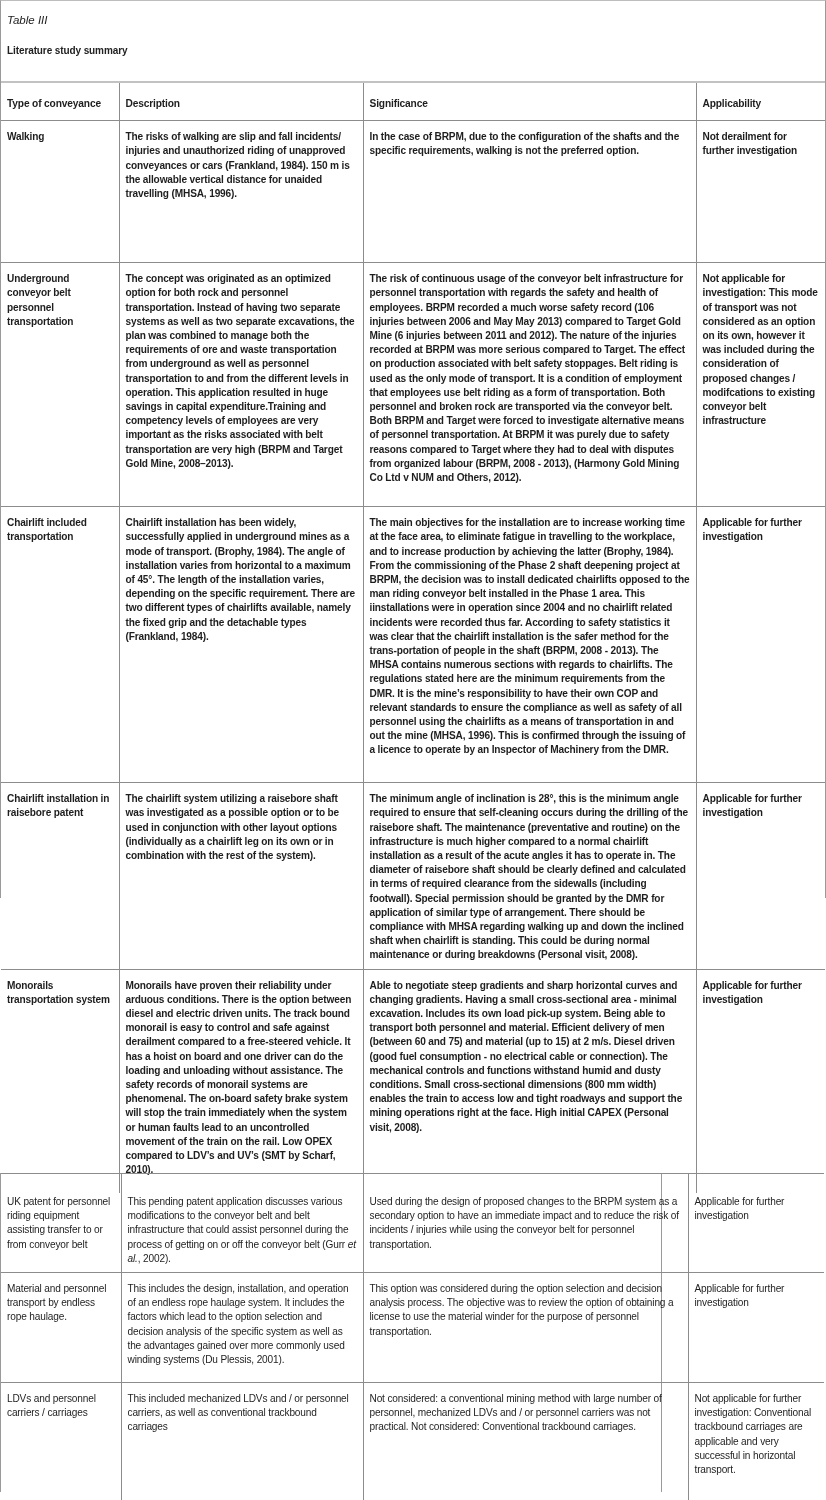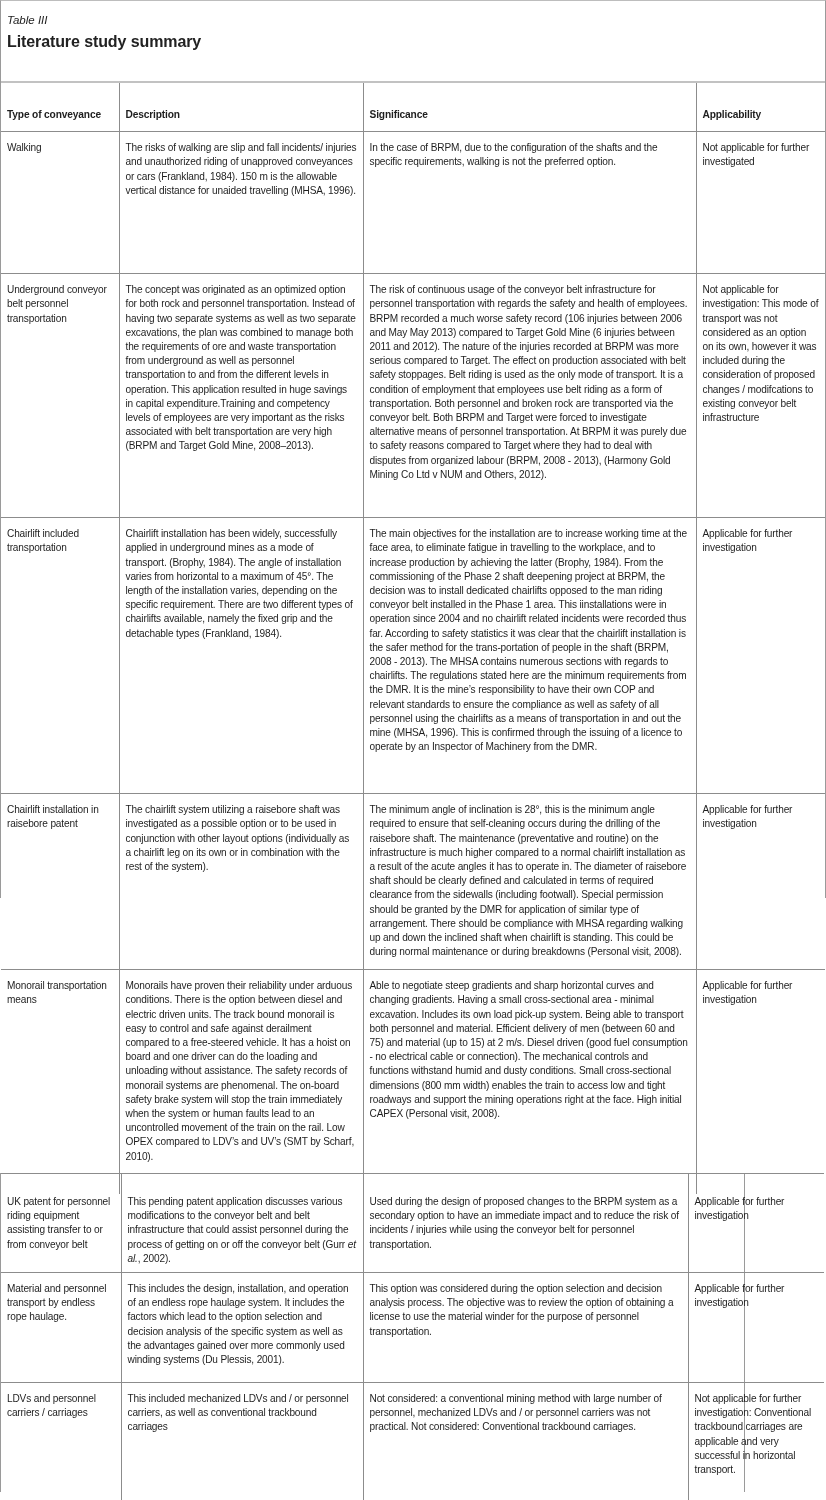--- a/index.html
+++ b/index.html
@@ -3,36 +3,36 @@
   <meta charset="utf-8">
   <style>
     html, body { margin: 0; padding: 0; background: #ffffff; }
     body {
       width: 826px; height: 1500px; position: relative; overflow: hidden;
       font-family: "Liberation Sans", sans-serif; color: #1a1a1a;
     }
     .block { position: absolute; left: 0; box-sizing: border-box; }
     #top-block { top: 0; width: 826px; height: 898px;
       border-left: 1px solid #9a9a9a; border-right: 1px solid #9a9a9a; border-top: 1px solid #bdbdbd; }
-    #bottom-block { top: 1173px; width: 745px; height: 319px;
+    #bottom-block { top: 1173px; width: 662px; height: 319px;
       border-left: 1px solid #9a9a9a; border-right: 1px solid #9a9a9a; }
     .caption-label { position: absolute; left: 6px; top: 13px; font-size: 11.5px; font-style: italic; color: #222; }
-    .caption-title { position: absolute; left: 6px; top: 32px; font-size: 16px; font-weight: bold; color: #222; letter-spacing: -0.1px; }
+    .caption-title { position: absolute; left: 6px; top: 44px; font-size: 10px; font-weight: bold; color: #222; letter-spacing: -0.1px; }
     table { border-collapse: collapse; table-layout: fixed; position: absolute; left: 0; }
     td, th {
       font-size: 10.1px; line-height: 14.2px; vertical-align: top; text-align: left;
       padding: 9px 6px 6px 6px; box-sizing: border-box; letter-spacing: -0.15px;
       border-left: 1px solid #8c8c8c; color: #1e1e1e; white-space: normal;
     }
     td:first-child, th:first-child { border-left: none; }
-    th { font-weight: bold; font-size: 10.2px; padding-top: 25px; padding-bottom: 9px; }
+    th { font-weight: bold; font-size: 10.2px; padding-top: 14px; padding-bottom: 9px; }
     #top-table { top: 80px; width: 824px; border-top: 2px solid #c2c2c2; }
     #top-table tr.head { height: 34px; }
     #top-table tr.head th { border-bottom: 1px solid #8c8c8c; }
-    #top-table tr.row { border-bottom: 1px solid #8c8c8c; }
+    #top-table tr.row { border-bottom: 1px solid #8c8c8c; font-weight: bold; }
     #top-table tr.row.last { border-bottom: none; }
     #bottom-table { top: 0; width: 823px; border-top: 1px solid #8c8c8c; }
     #bottom-table tr.row { border-bottom: 1px solid #8c8c8c; }
     #bottom-table tr.row.first td { padding-top: 21px; }
     em.cite { font-style: italic; }
   </style>
 </head>
 <body>
 
 <div id="top-block" class="block">
@@ -50,42 +50,42 @@
         <tr class="head">
       <th>Type of conveyance</th>
       <th>Description</th>
       <th>Significance</th>
       <th>Applicability</th>
     </tr>
     <tr class="row" style="height:142px">
       <td>Walking</td>
       <td>The risks of walking are slip and fall incidents/ injuries and unauthorized riding of unapproved conveyances or cars (Frankland, 1984). 150 m is the allowable vertical distance for unaided travelling (MHSA, 1996).</td>
       <td>In the case of BRPM, due to the configuration of the shafts and the specific requirements, walking is not the preferred option.</td>
-      <td>Not applicable for further investigated</td>
+      <td>Not derailment for further investigation</td>
     </tr>
     <tr class="row" style="height:244px">
       <td>Underground conveyor belt personnel transportation</td>
       <td>The concept was originated as an optimized option for both rock and personnel transportation. Instead of having two separate systems as well as two separate excavations, the plan was combined to manage both the requirements of ore and waste transportation from underground as well as personnel transportation to and from the different levels in operation. This application resulted in huge savings in capital expenditure.Training and competency levels of employees are very important as the risks associated with belt transportation are very high (BRPM and Target Gold Mine, 2008–2013).</td>
       <td>The risk of continuous usage of the conveyor belt infrastructure for personnel transportation with regards the safety and health of employees. BRPM recorded a much worse safety record (106 injuries between 2006 and May May 2013) compared to Target Gold Mine (6 injuries between 2011 and 2012). The nature of the injuries recorded at BRPM was more serious compared to Target. The effect on production associated with belt safety stoppages. Belt riding is used as the only mode of transport. It is a condition of employment that employees use belt riding as a form of transportation. Both personnel and broken rock are transported via the conveyor belt. Both BRPM and Target were forced to investigate alternative means of personnel transportation. At BRPM it was purely due to safety reasons compared to Target where they had to deal with disputes from organized labour (BRPM, 2008 - 2013), (Harmony Gold Mining Co Ltd v NUM and Others, 2012).</td>
       <td>Not applicable for investigation: This mode of transport was not considered as an option on its own, however it was included during the consideration of proposed changes / modifcations to existing conveyor belt infrastructure</td>
     </tr>
     <tr class="row" style="height:276px">
       <td>Chairlift included transportation</td>
       <td>Chairlift installation has been widely, successfully applied in underground mines as a mode of transport. (Brophy, 1984). The angle of installation varies from horizontal to a maximum of 45°. The length of the installation varies, depending on the specific requirement. There are two different types of chairlifts available, namely the fixed grip and the detachable types (Frankland, 1984).</td>
       <td>The main objectives for the installation are to increase working time at the face area, to eliminate fatigue in travelling to the workplace, and to increase production by achieving the latter (Brophy, 1984). From the commissioning of the Phase 2 shaft deepening project at BRPM, the decision was to install dedicated chairlifts opposed to the man riding conveyor belt installed in the Phase 1 area. This iinstallations were in operation since 2004 and no chairlift related incidents were recorded thus far. According to safety statistics it was clear that the chairlift installation is the safer method for the trans-portation of people in the shaft (BRPM, 2008 - 2013). The MHSA contains numerous sections with regards to chairlifts. The regulations stated here are the minimum requirements from the DMR. It is the mine’s responsibility to have their own COP and relevant standards to ensure the compliance as well as safety of all personnel using the chairlifts as a means of transportation in and out the mine (MHSA, 1996). This is confirmed through the issuing of a licence to operate by an Inspector of Machinery from the DMR.</td>
       <td>Applicable for further investigation</td>
     </tr>
     <tr class="row" style="height:176px">
       <td>Chairlift installation in raisebore patent</td>
       <td>The chairlift system utilizing a raisebore shaft was investigated as a possible option or to be used in conjunction with other layout options (individually as a chairlift leg on its own or in combination with the rest of the system).</td>
       <td>The minimum angle of inclination is 28°, this is the minimum angle required to ensure that self-cleaning occurs during the drilling of the raisebore shaft. The maintenance (preventative and routine) on the infrastructure is much higher compared to a normal chairlift installation as a result of the acute angles it has to operate in. The diameter of raisebore shaft should be clearly defined and calculated in terms of required clearance from the sidewalls (including footwall). Special permission should be granted by the DMR for application of similar type of arrangement. There should be compliance with MHSA regarding walking up and down the inclined shaft when chairlift is standing. This could be during normal maintenance or during breakdowns (Personal visit, 2008).</td>
       <td>Applicable for further investigation</td>
     </tr>
     <tr class="row last" style="height:224px">
-      <td>Monorail transportation means</td>
+      <td>Monorails transportation system</td>
       <td>Monorails have proven their reliability under arduous conditions. There is the option between diesel and electric driven units. The track bound monorail is easy to control and safe against derailment compared to a free-steered vehicle. It has a hoist on board and one driver can do the loading and unloading without assistance. The safety records of monorail systems are phenomenal. The on-board safety brake system will stop the train immediately when the system or human faults lead to an uncontrolled movement of the train on the rail. Low OPEX compared to LDV’s and UV’s (SMT by Scharf, 2010).</td>
       <td>Able to negotiate steep gradients and sharp horizontal curves and changing gradients. Having a small cross-sectional area - minimal excavation. Includes its own load pick-up system. Being able to transport both personnel and material. Efficient delivery of men (between 60 and 75) and material (up to 15) at 2 m/s. Diesel driven (good fuel consumption - no electrical cable or connection). The mechanical controls and functions withstand humid and dusty conditions. Small cross-sectional dimensions (800 mm width) enables the train to access low and tight roadways and support the mining operations right at the face. High initial CAPEX (Personal visit, 2008).</td>
       <td>Applicable for further investigation</td>
     </tr>
   </tbody>
     </table>
 </div>
 
 <div id="bottom-block" class="block">
   <table id="bottom-table">

